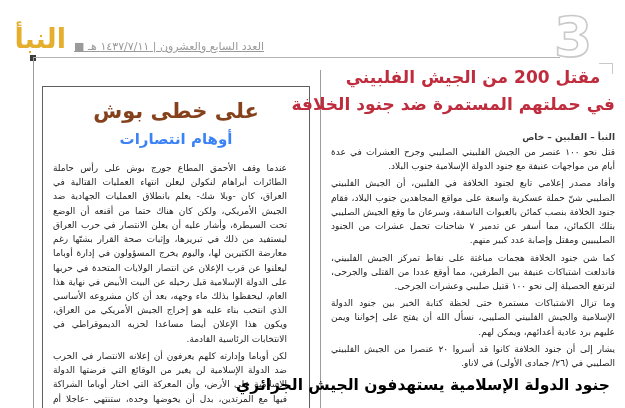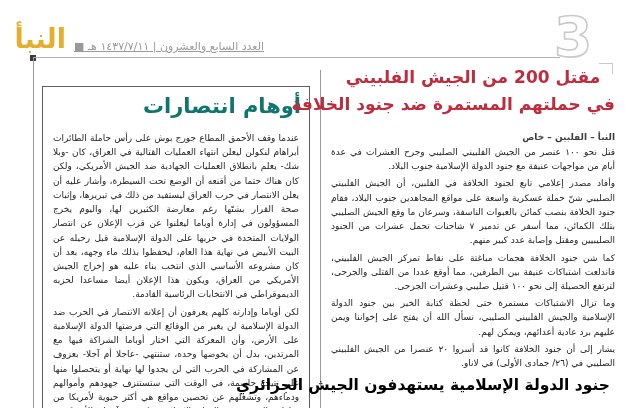--- a/index.html
+++ b/index.html
@@ -42,28 +42,28 @@
   
   .left-article{
     position:absolute;left:42px;top:86px;width:266px;height:321px;
     border:1px solid #5f5f5f;overflow:hidden;background:#fff;
   }
   .la-head1{
     margin:12px 8px 0;text-align:center;direction:rtl;
     color:#84411B;font-size:21px;font-weight:bold;white-space:nowrap;
   }
   .la-head2{
-    margin:7px 8px 0;direction:rtl;
-    color:#0f766e;font-size:21px;font-weight:bold;white-space:nowrap;
+    margin:7px 8px 0;text-align:center;direction:rtl;
+    color:#3b82f6;font-size:15px;font-weight:bold;white-space:nowrap;
   }
   .la-body{
     margin:13px 10px 0;direction:rtl;text-align:justify;
     font-size:9px;line-height:1.58;color:#242424;
   }
-  .la-body p{margin:0 0 3px 0;}
+  .la-body p{margin:0 12px 3px 0;}
   
   .rc-head{
     position:absolute;left:331px;top:64px;width:284px;
     text-align:center;direction:rtl;color:#BF2C3D;
     font-size:17px;font-weight:bold;line-height:1.6;white-space:nowrap;
   }
   .rc-byline{
     position:absolute;left:331px;top:132px;width:284px;
     direction:rtl;text-align:right;font-size:9px;font-weight:bold;color:#3a3a3a;
   }
@@ -87,20 +87,21 @@
   <div class="pencil-tip"></div>
   <div class="issue-line">العدد السابع والعشرون | ١٤٣٧/٧/١١ هـ ■</div>
   <div class="header-rule"></div>
   <div class="page-num">3</div>
   <div class="corner-mark"></div>
 
   <div class="left-margin-rule"></div>
   <div class="column-divider"></div>
 
   <div class="left-article">
+    <div class="la-head1">على خطى بوش</div>
     <div class="la-head2">أوهام انتصارات</div>
     <div class="la-body">
       <p>عندما وقف الأحمق المطاع جورج بوش على رأس حاملة الطائرات أبراهام لنكولن ليعلن انتهاء العمليات القتالية في العراق، كان -وبلا شك- يعلم بانطلاق العمليات الجهادية ضد الجيش الأمريكي، ولكن كان هناك حتما من أقنعه أن الوضع تحت السيطرة، وأشار عليه أن يعلن الانتصار في حرب العراق ليستفيد من ذلك في تبريرها، وإثبات صحة القرار بشنّها رغم معارضة الكثيرين لها، واليوم يخرج المسؤولون في إدارة أوباما ليعلنوا عن قرب الإعلان عن انتصار الولايات المتحدة في حربها على الدولة الإسلامية قبل رحيله عن البيت الأبيض في نهاية هذا العام، ليحفظوا بذلك ماء وجهه، بعد أن كان مشروعه الأساسي الذي انتخب بناء عليه هو إخراج الجيش الأمريكي من العراق، ويكون هذا الإعلان أيضا مساعدا لحزبه الديموقراطي في الانتخابات الرئاسية القادمة.</p>
       <p>لكن أوباما وإدارته كلهم يعرفون أن إعلانه الانتصار في الحرب ضد الدولة الإسلامية لن يغير من الوقائع التي فرضتها الدولة الإسلامية على الأرض، وأن المعركة التي اختار أوباما الشراكة فيها مع المرتدين، بدل أن يخوضها وحده، ستنتهي -عاجلا أم آجلا- بعزوف عن المشاركة في الحرب التي لن يجدوا لها نهاية أو يتحصلوا منها على نتيجة حاسمة، في الوقت التي ستستنزف جهودهم وأموالهم ودماءهم، وتشغلهم عن تحصين مواقع هي أكثر حيوية لأمريكا من مناطق الحرب ضد الدولة الإسلامية، كشرق آسيا والأمريكيتين وأوروبا، خاصة في ظل المنافسة الشديدة مع القوى الصاعدة إلى ساحة الهيمنة أو العائدة إليها.</p>
 
     </div>
   </div>
 
   <div class="rc-head">
     <div>مقتل 200 من الجيش الفلبيني</div>

